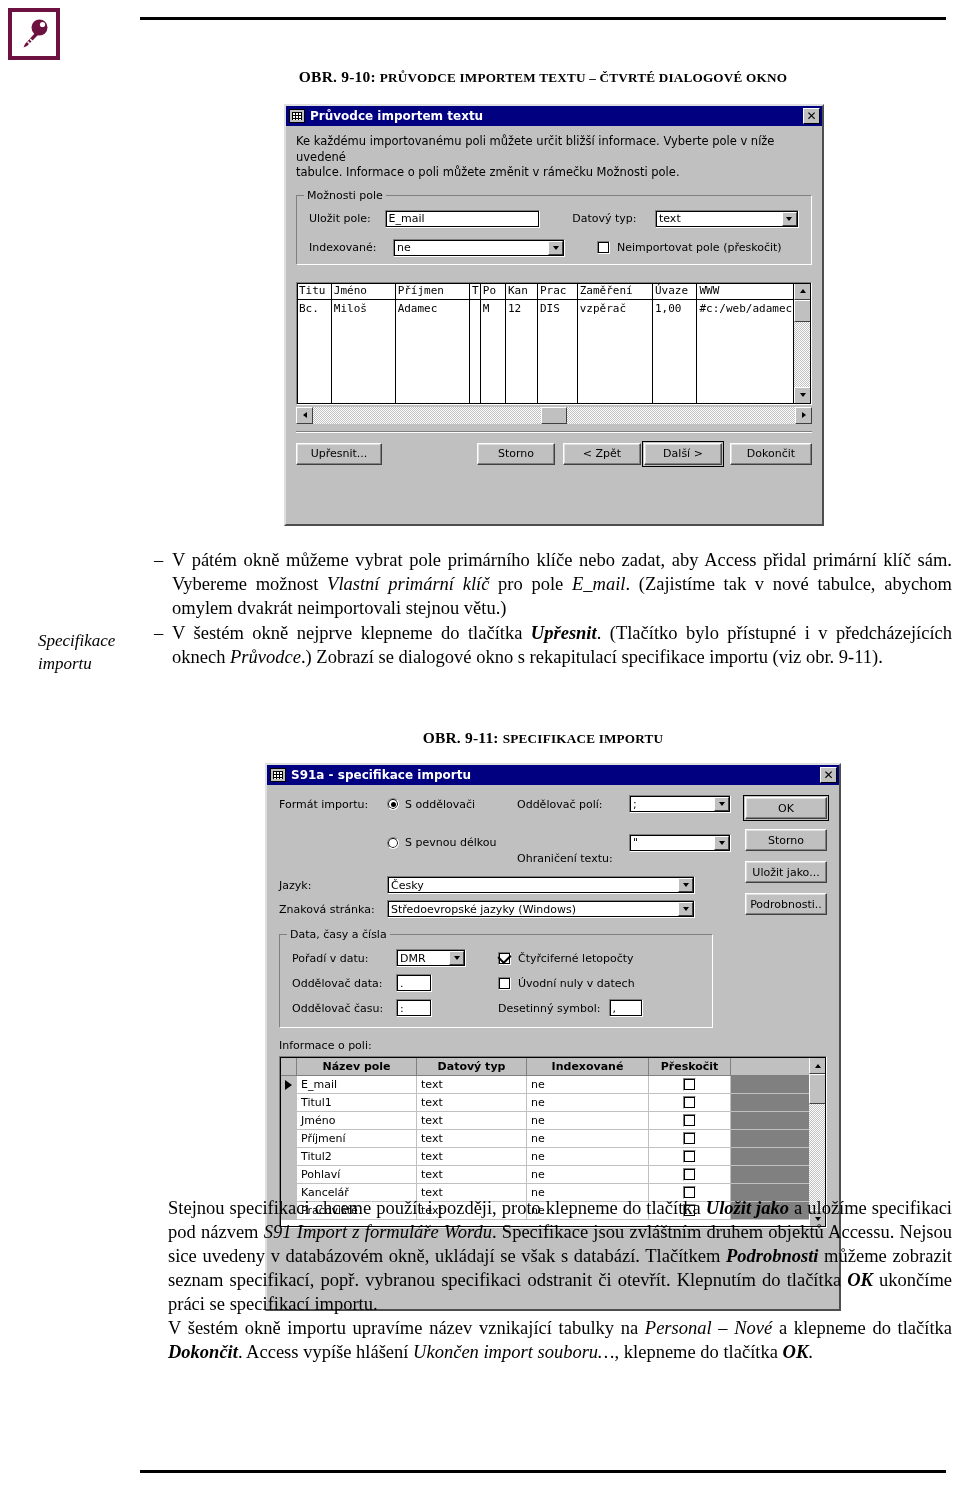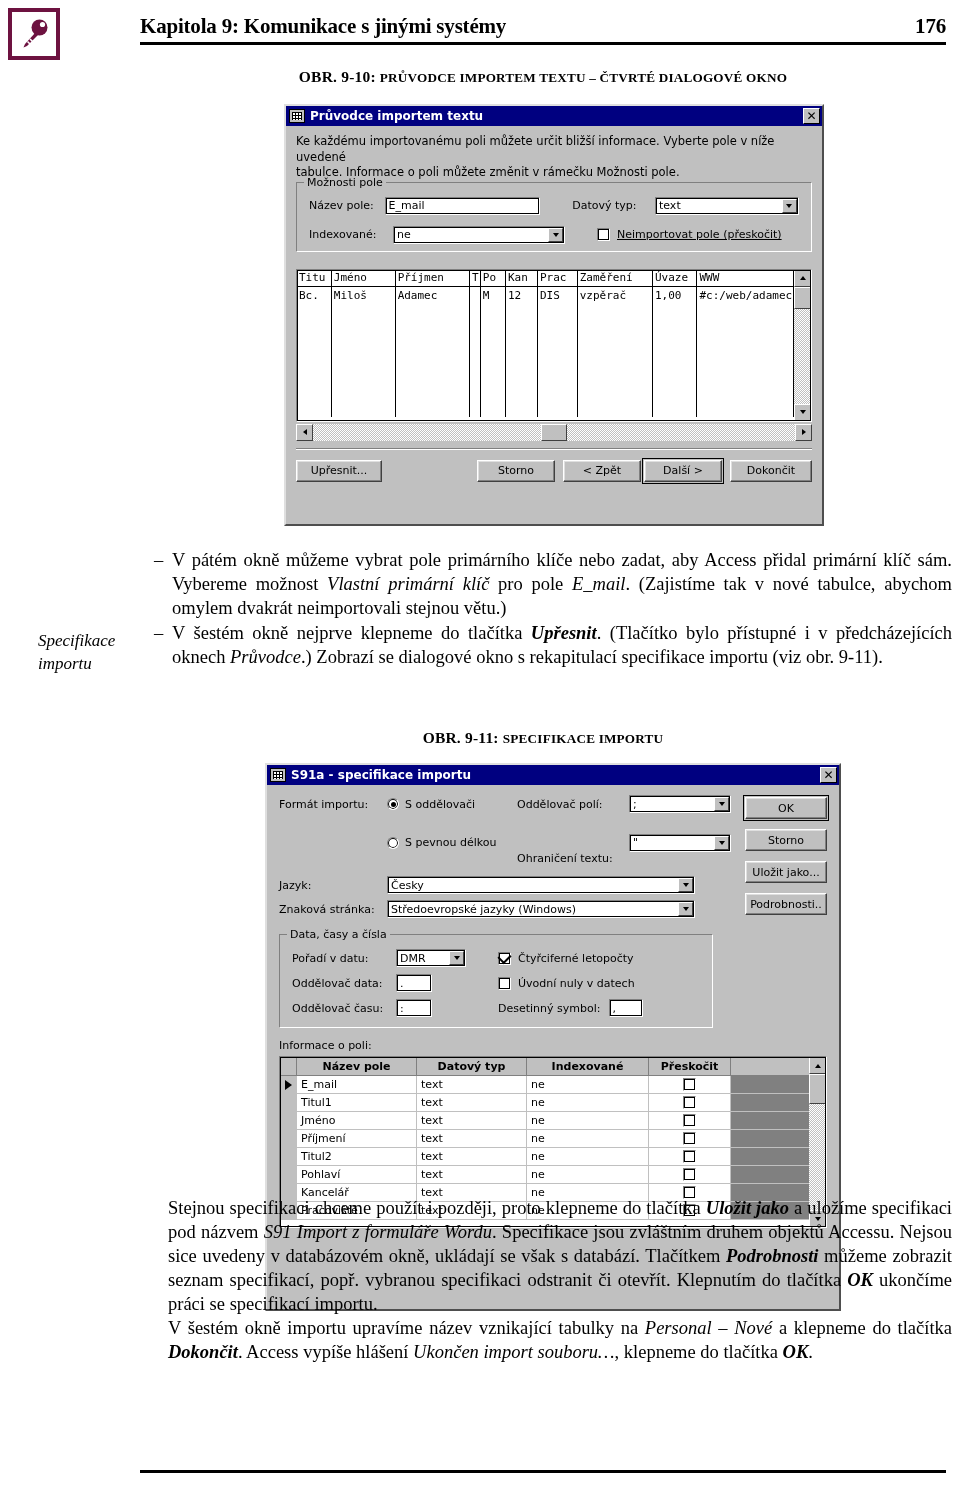--- a/index.html
+++ b/index.html
@@ -263,24 +263,20 @@
       <circle cx="22.5" cy="10.5" r="8"></circle>
       <path d="M18.5 15.5 L8 27 L6.5 30.5 L10 29 L21 18 Z"></path>
     </g>
     <circle cx="25.5" cy="7.5" r="2.6" fill="#ffffff"></circle>
     <path d="M10.5 24.5 L13.5 27.5" stroke="#ffffff" stroke-width="1.6" fill="none"></path>
     <path d="M13 22 L16 25" stroke="#ffffff" stroke-width="1.6" fill="none"></path>
   </svg>
 </div>
 
 <div class="header-zone">
-  <div class="header-row">
-    <span>Kapitola 9: Komunikace s jinými systémy</span>
-    <span>176</span>
-  </div>
   <div class="header-rule"></div>
 </div>
 
 <div class="fig-caption" style="position:absolute; left:140px; top:68px; width:806px;">
   <span class="fc-big">OBR. 9-10: </span><span class="smallcaps">PRŮVODCE IMPORTEM TEXTU – ČTVRTÉ DIALOGOVÉ OKNO</span>
 </div>
 
 <div class="win" style="left:284px; top:104px; width:540px; height:422px;">
   <div class="titlebar">
     <span class="title-icon">
@@ -290,49 +286,49 @@
     <span class="title-close">✕</span>
   </div>
 
   <div class="win-inner" style="padding:8px 10px;">
 
     <div style="font-size:11.5px; line-height:1.35;">
       <div>Ke každému importovanému poli můžete určit bližší informace. Vyberte pole v níže uvedené</div>
       <div>tabulce. Informace o poli můžete změnit v rámečku Možnosti pole.</div>
     </div>
 
-    <div class="grp" style="margin-top:1px; height:70px; padding:14px 12px 8px 12px;">
+    <div class="grp" style="margin-top:14px; height:70px; padding:14px 12px 8px 12px;">
       <span class="grp-title">Možnosti pole</span>
 
       <div style="display:flex; align-items:center; gap:0;">
-        <span class="lbl" style="width:84px;">Název pole:</span>
+        <span class="lbl" style="width:84px;">Uložit pole:</span>
         <div class="tbox" style="width:172px;">E_mail</div>
         <span class="lbl" style="width:92px; margin-left:32px;">Datový typ:</span>
         <div class="combo" style="width:160px;">
           <div class="tbox">text</div>
           <span class="combo-arrow">
               <span class="arrow-dn"></span>
             </span>
         </div>
       </div>
 
       <div style="display:flex; align-items:center; margin-top:11px;">
         <span class="lbl" style="width:84px;">Indexované:</span>
         <div class="combo" style="width:172px;">
           <div class="tbox">ne</div>
           <span class="combo-arrow">
               <span class="arrow-dn"></span>
             </span>
         </div>
         <span class="chk" style="margin-left:32px;"></span>
-        <span class="lbl" style="margin-left:7px;text-decoration:underline;">Neimportovat pole (přeskočit)</span>
-      </div>
-    </div>
-
-    <div class="sheet" style="margin-top:17px; height:153px; display:flex;">
+        <span class="lbl" style="margin-left:7px;">Neimportovat pole (přeskočit)</span>
+      </div>
+    </div>
+
+    <div class="sheet" style="margin-top:17px; height:123px; display:flex;">
       <div style="flex:1 1 auto; overflow:hidden;" class="mono-tbl">
         <div class="hrow">
           <span class="cell" style="width:36px">Titu</span>
           <span class="cell" style="width:66px">Jméno</span>
           <span class="cell" style="width:77px">Příjmen</span>
           <span class="cell" style="width:11px">T</span>
           <span class="cell" style="width:26px">Po</span>
           <span class="cell" style="width:33px">Kan</span>
           <span class="cell" style="width:41px">Prac</span>
           <span class="cell" style="width:78px">Zaměření</span>

